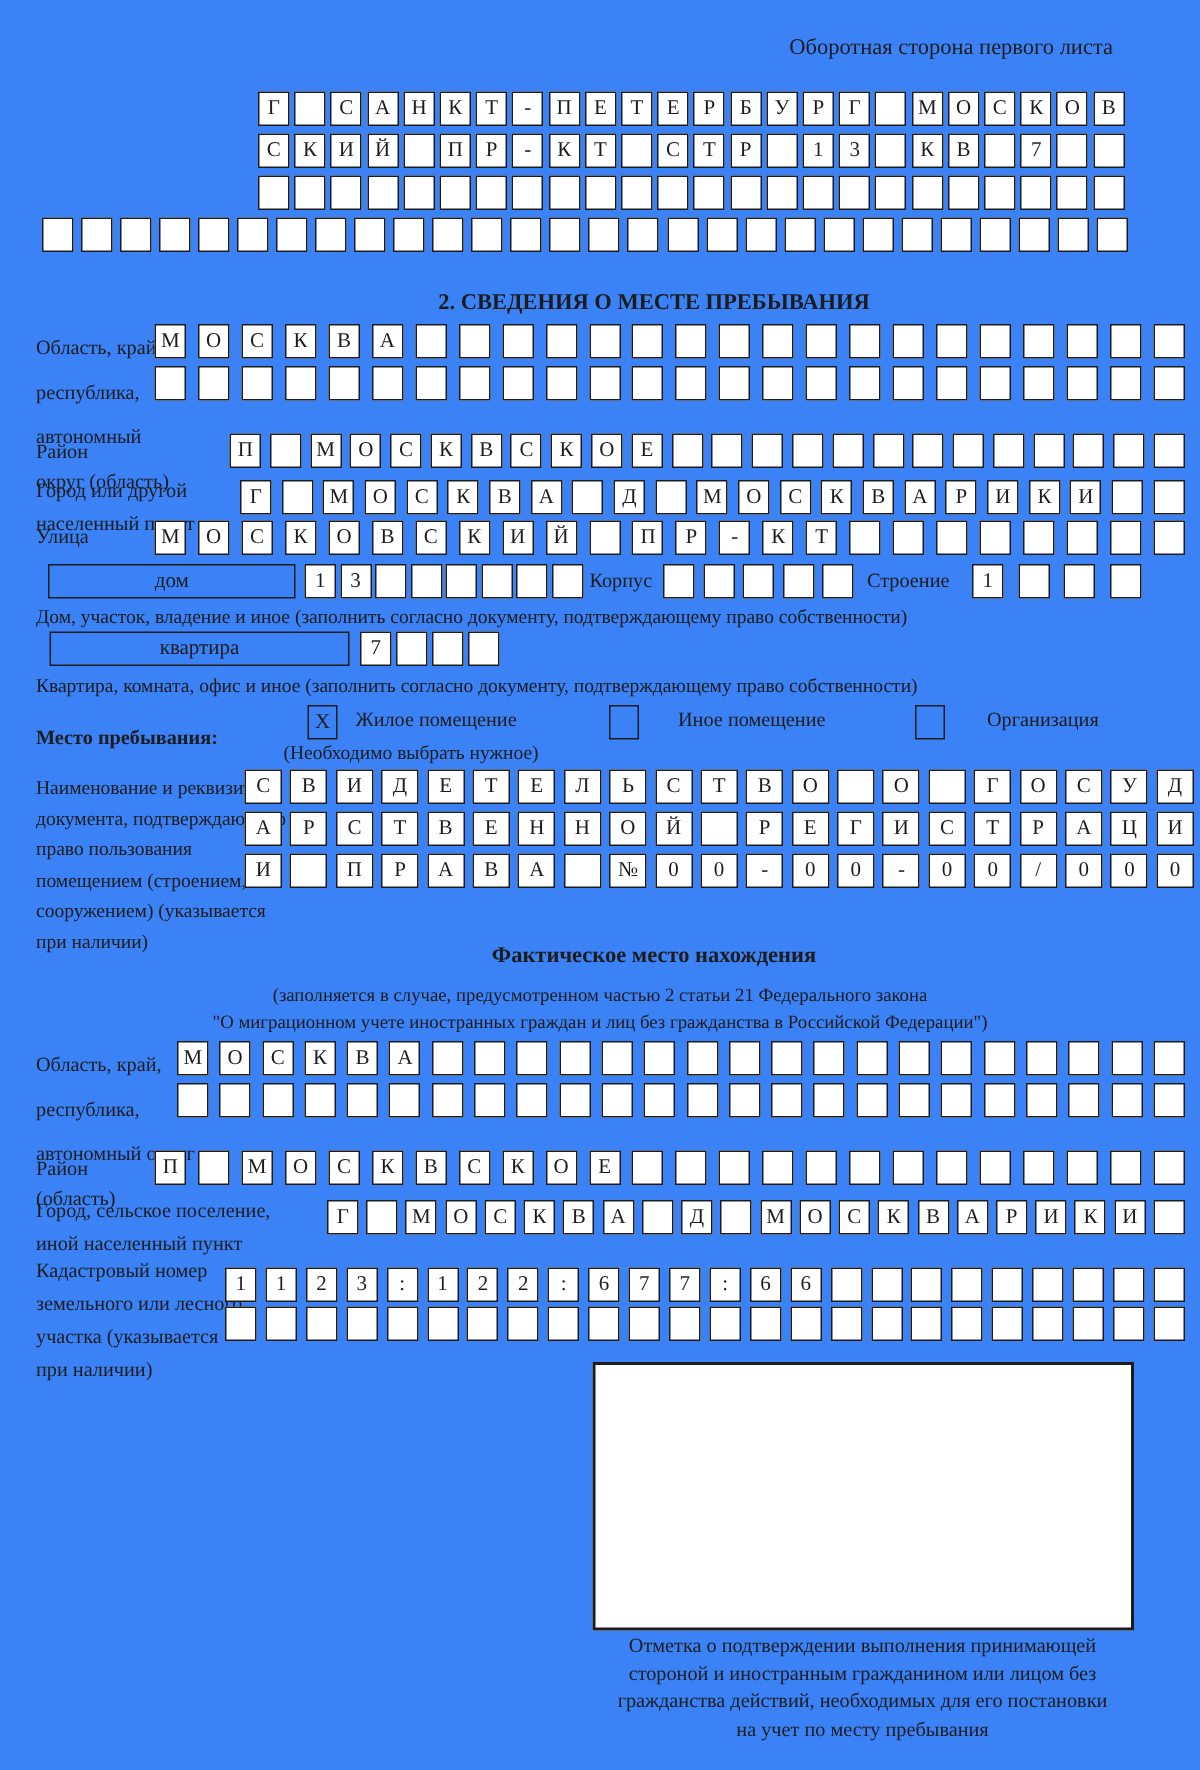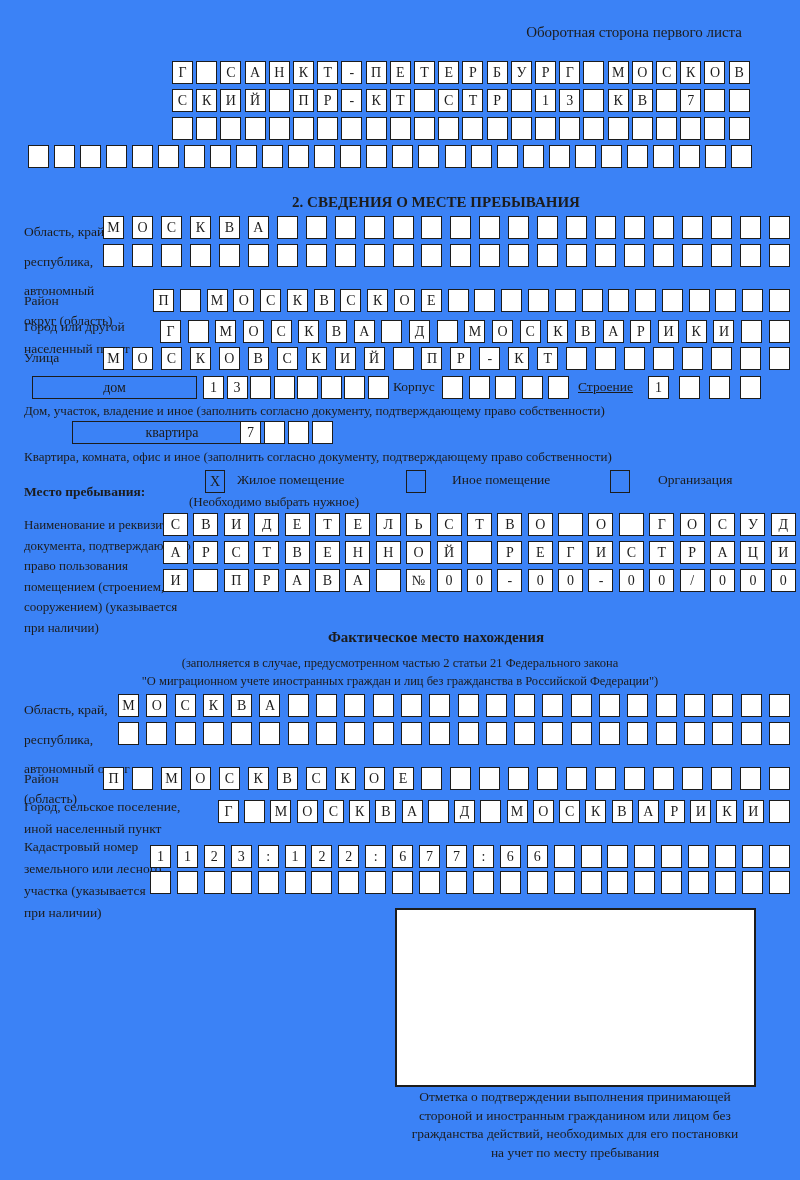--- a/index.html
+++ b/index.html
@@ -304,30 +304,30 @@
       <span class="cell"></span>
     </div>
   <div class="abs inl" style="left:393px;top:379px;">Корпус</div>
   <div class="cellrow" style="left:442px;top:376px;width:127px;">
       <span class="cell"></span>
       <span class="cell"></span>
       <span class="cell"></span>
       <span class="cell"></span>
       <span class="cell"></span>
     </div>
-  <div class="abs inl" style="left:578px;top:379px;text-decoration:underline;">Строение</div>
+  <div class="abs inl" style="left:578px;top:379px;">Строение</div>
   <div class="cellrow" style="left:648px;top:376px;width:113px;">
       <span class="cell">1</span>
       <span class="cell"></span>
       <span class="cell"></span>
       <span class="cell"></span>
     </div>
   <div class="abs note" style="left:24px;top:403px;">Дом, участок, владение и иное (заполнить согласно документу, подтверждающему право собственности)</div>
 
-  <div class="wbox" style="left:33px;top:421px;width:200px;margin-left:39px;">квартира</div>
+  <div class="wbox" style="left:33px;top:421px;width:200px;">квартира</div>
   <div class="cellrow" style="left:240px;top:421px;width:93px;">
       <span class="cell">7</span>
       <span class="cell"></span>
       <span class="cell"></span>
       <span class="cell"></span>
     </div>
   <div class="abs note" style="left:24px;top:449px;">Квартира, комната, офис и иное (заполнить согласно документу, подтверждающему право собственности)</div>
 
   <div class="abs inl" style="left:24px;top:484px;font-weight:bold;">Место пребывания:</div>
   <div class="cb" style="left:205px;top:470px;">X</div>

